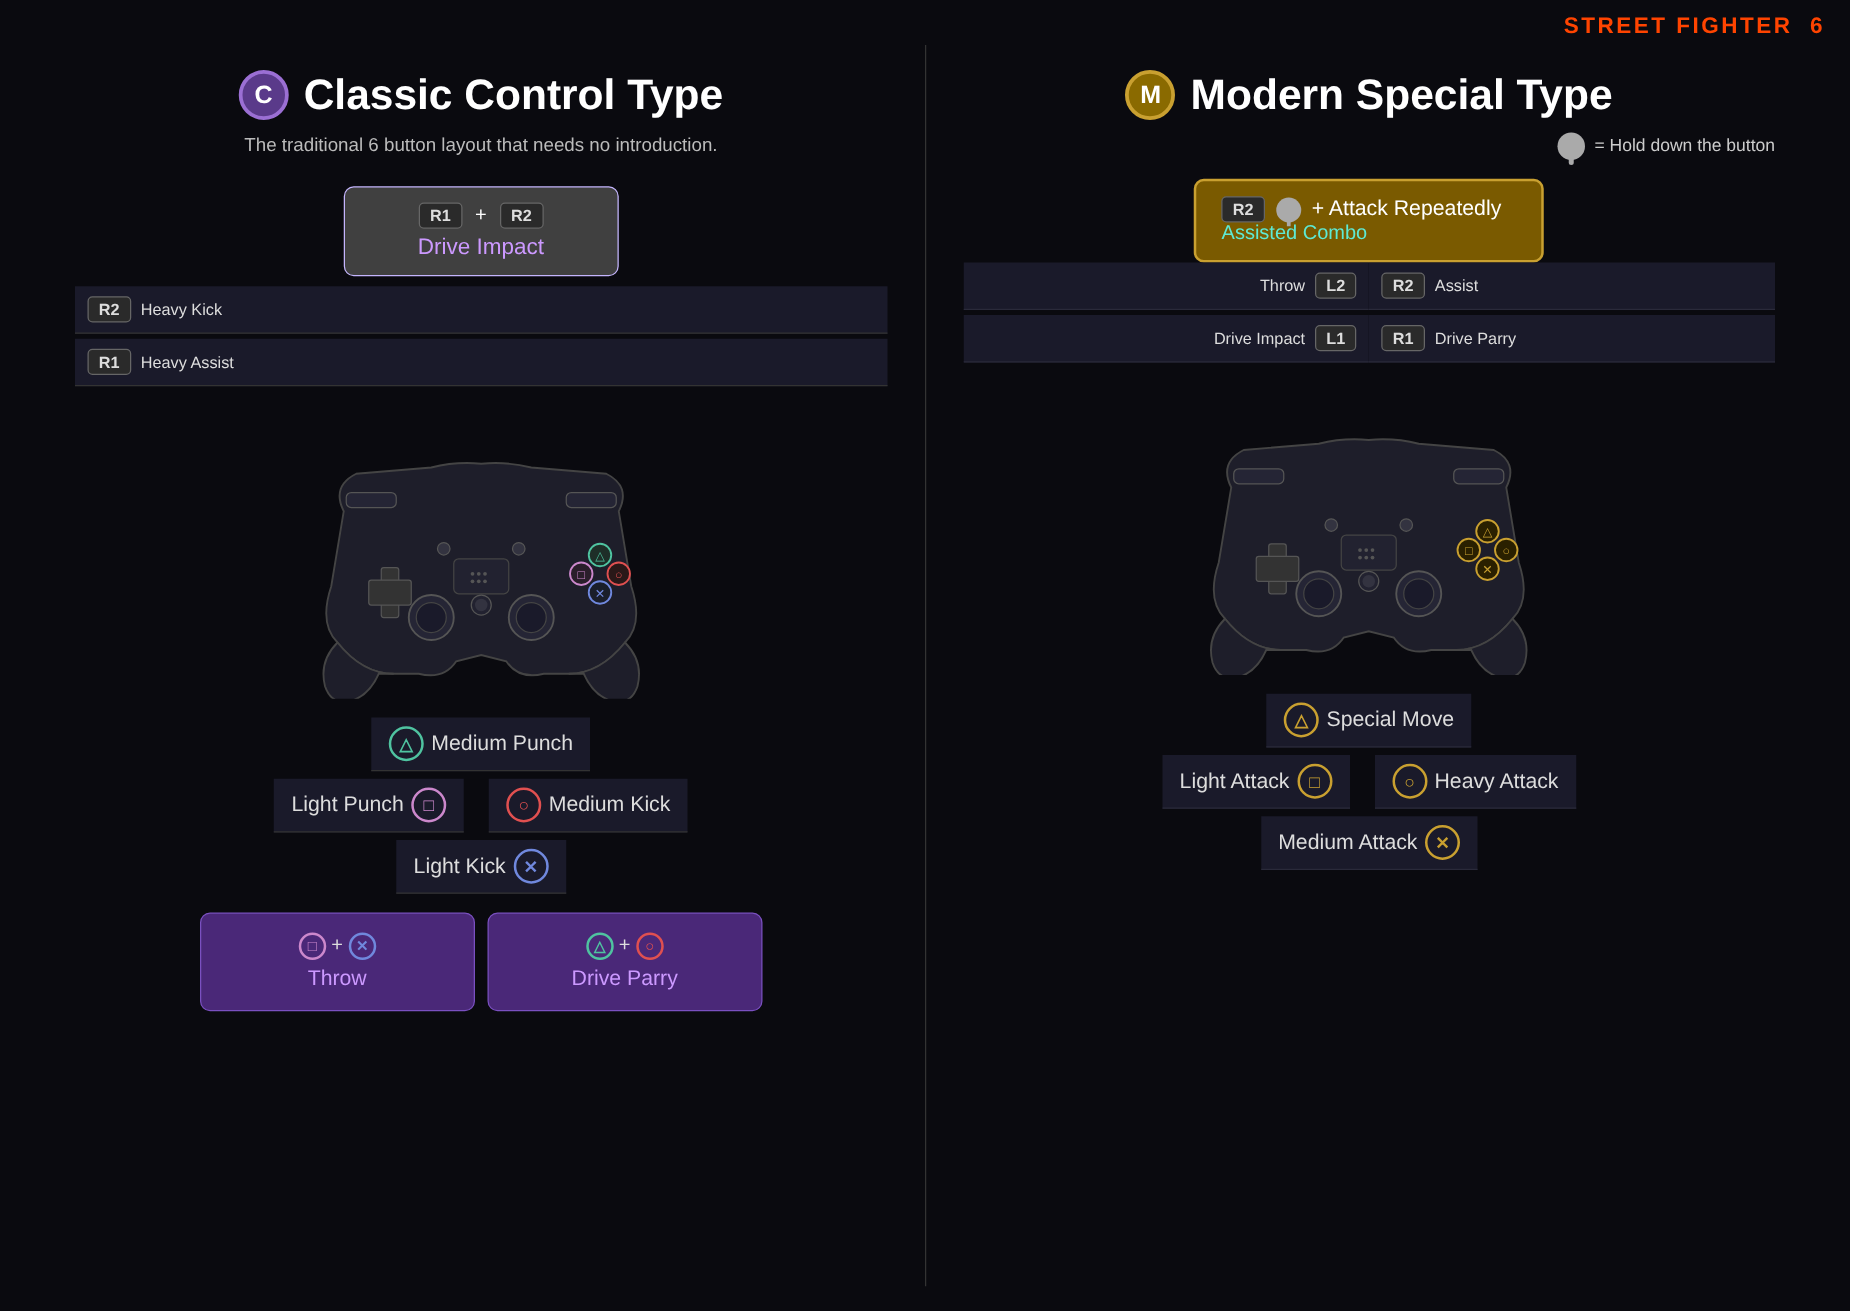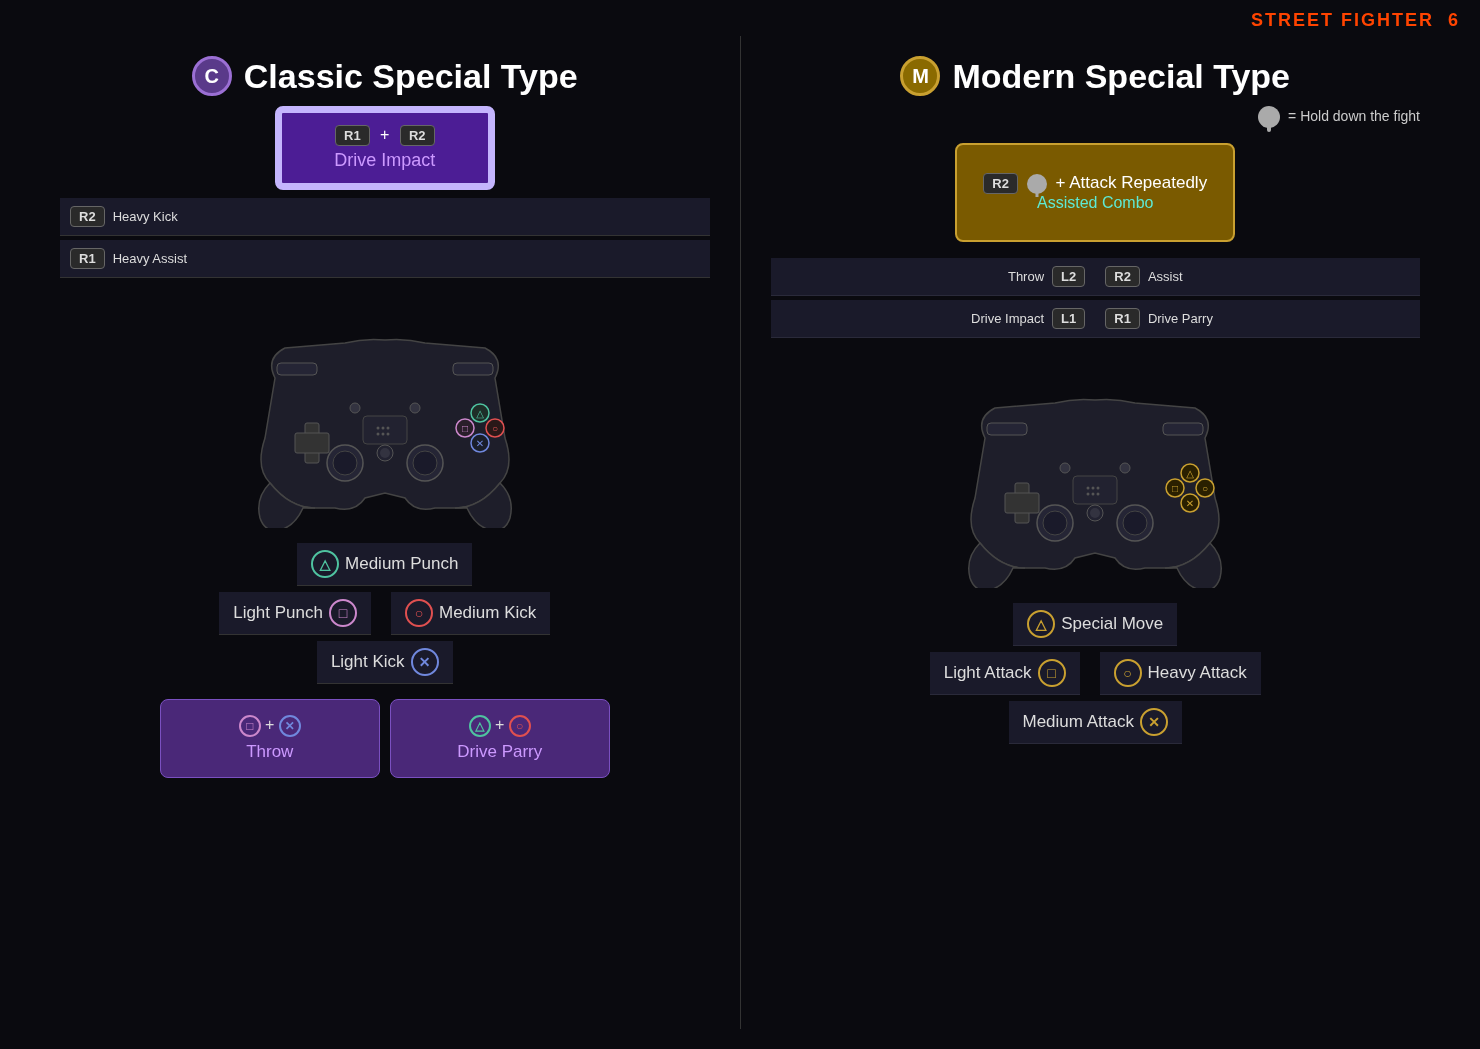--- a/index.html
+++ b/index.html
@@ -75,35 +75,34 @@
     }
     .panel-subtitle {
       font-size: 15px;
       color: #bbb;
       text-align: center;
       margin-bottom: 20px;
       line-height: 1.5;
     }
     
     .combo-box {
-      background: #4c1d95;
-      border: 7px solid #c4b5fd;
+      background: #404040;
+      border: 1px solid #c4b5fd;
       border-radius: 8px;
       padding: 12px 30px;
       text-align: center;
       margin-bottom: 8px;
       min-width: 220px;
     }
     .combo-box-modern {
       background: #7a5a00;
       border: 2px solid #c9a030;
       border-radius: 8px;
-      padding: 28px 20px;
-      text-align: center;
-      margin-bottom: 16px;
+      padding: 12px 20px;
+      margin-bottom: 0;
       min-width: 280px;
     }
     .combo-keys {
       font-size: 16px;
       margin-bottom: 4px;
     }
     .combo-label {
       font-size: 18px;
       color: #cc99ff;
     }
@@ -294,22 +293,23 @@
   </div>
 </div>
 
 <div class="main-content">
 
   <div class="panel panel-left">
     <div class="panel-title">
       <div class="title-badge badge-classic">
         <span>C</span>
       </div>
-      <span class="classic-title-text">Classic Special Type</span>
-    </div>
+      <span class="classic-title-text">Classic Control Type</span>
+    </div>
+    <div class="panel-subtitle">The traditional 6 button layout that needs no introduction.</div>
 
     <div class="combo-box">
       <div class="combo-keys">
         <span class="btn-badge">R1</span>
         <span style="margin:0 6px;">+</span>
         <span class="btn-badge">R2</span>
       </div>
       <div class="combo-label">Drive Impact</div>
     </div>
 
@@ -430,21 +430,21 @@
       <div class="title-badge badge-modern">
         <span>M</span>
       </div>
       <span class="modern-title-text">Modern Special Type</span>
     </div>
 
     <div class="hold-note">
       <span style="display:inline-block;width:22px;height:22px;background:#aaa;border-radius:50%;vertical-align:middle;position:relative;margin-right:4px;">
         <span style="position:absolute;bottom:-4px;left:50%;transform:translateX(-50%);width:4px;height:6px;background:#aaa;border-radius:0 0 2px 2px;"></span>
       </span>
-      <span>= Hold down the fight</span>
+      <span>= Hold down the button</span>
     </div>
 
     <div class="combo-box-modern">
       <div class="modern-combo-line1">
         <span class="btn-badge">R2</span>
         <span style="display:inline-block;width:20px;height:20px;background:#aaa;border-radius:50%;vertical-align:middle;position:relative;margin:0 4px;">
           <span style="position:absolute;bottom:-3px;left:50%;transform:translateX(-50%);width:3px;height:5px;background:#aaa;"></span>
         </span>
         <span>+ Attack Repeatedly</span>
       </div>

